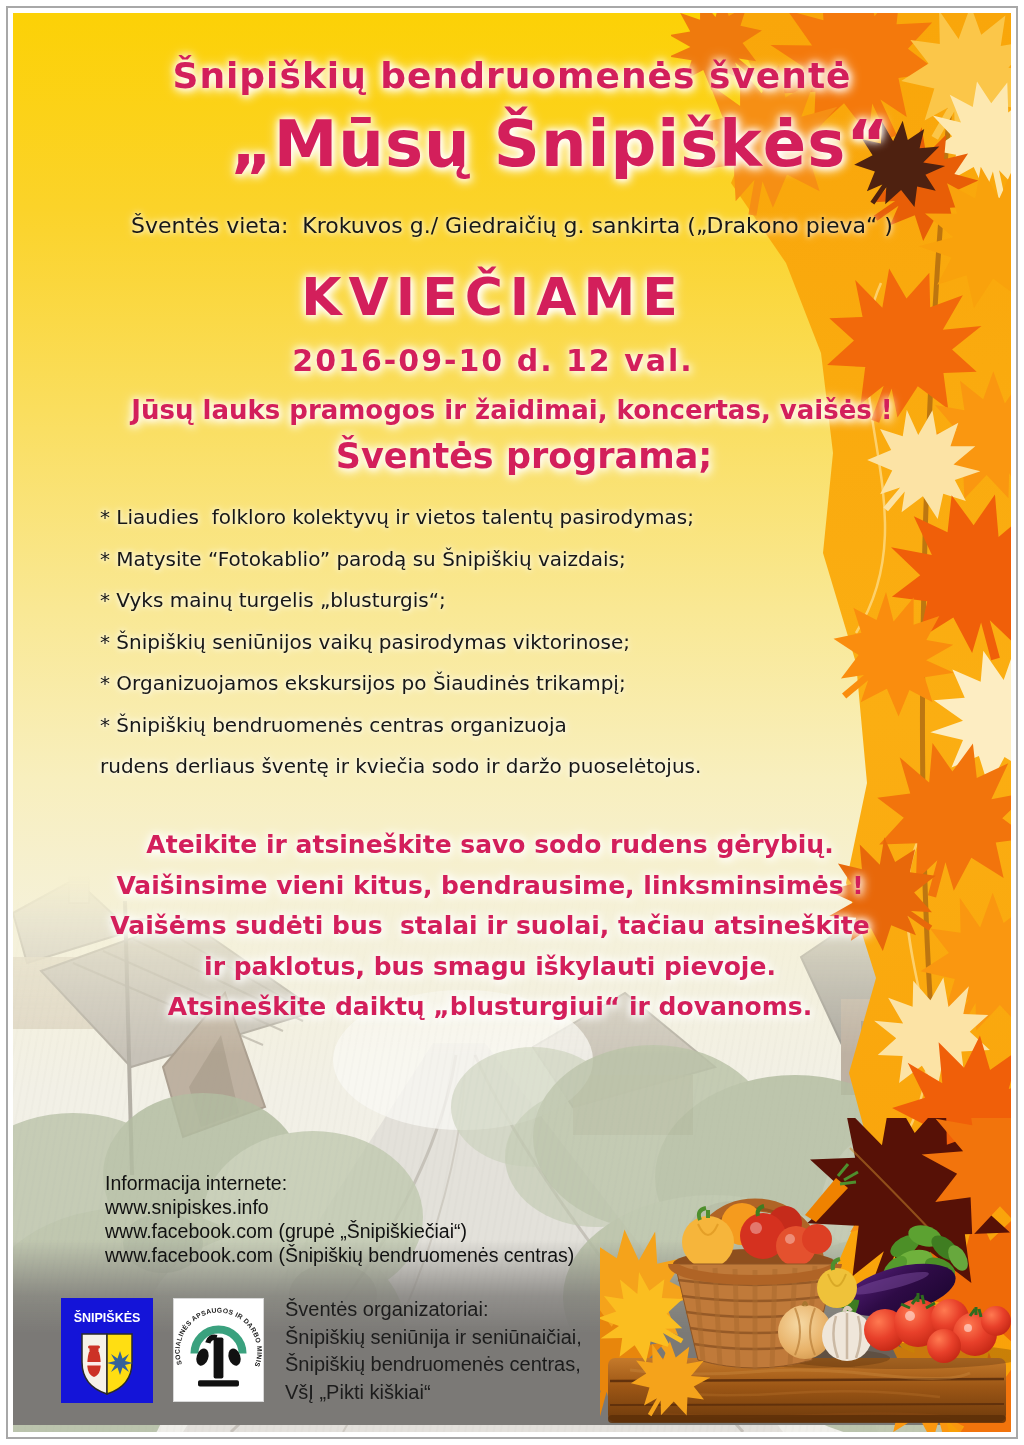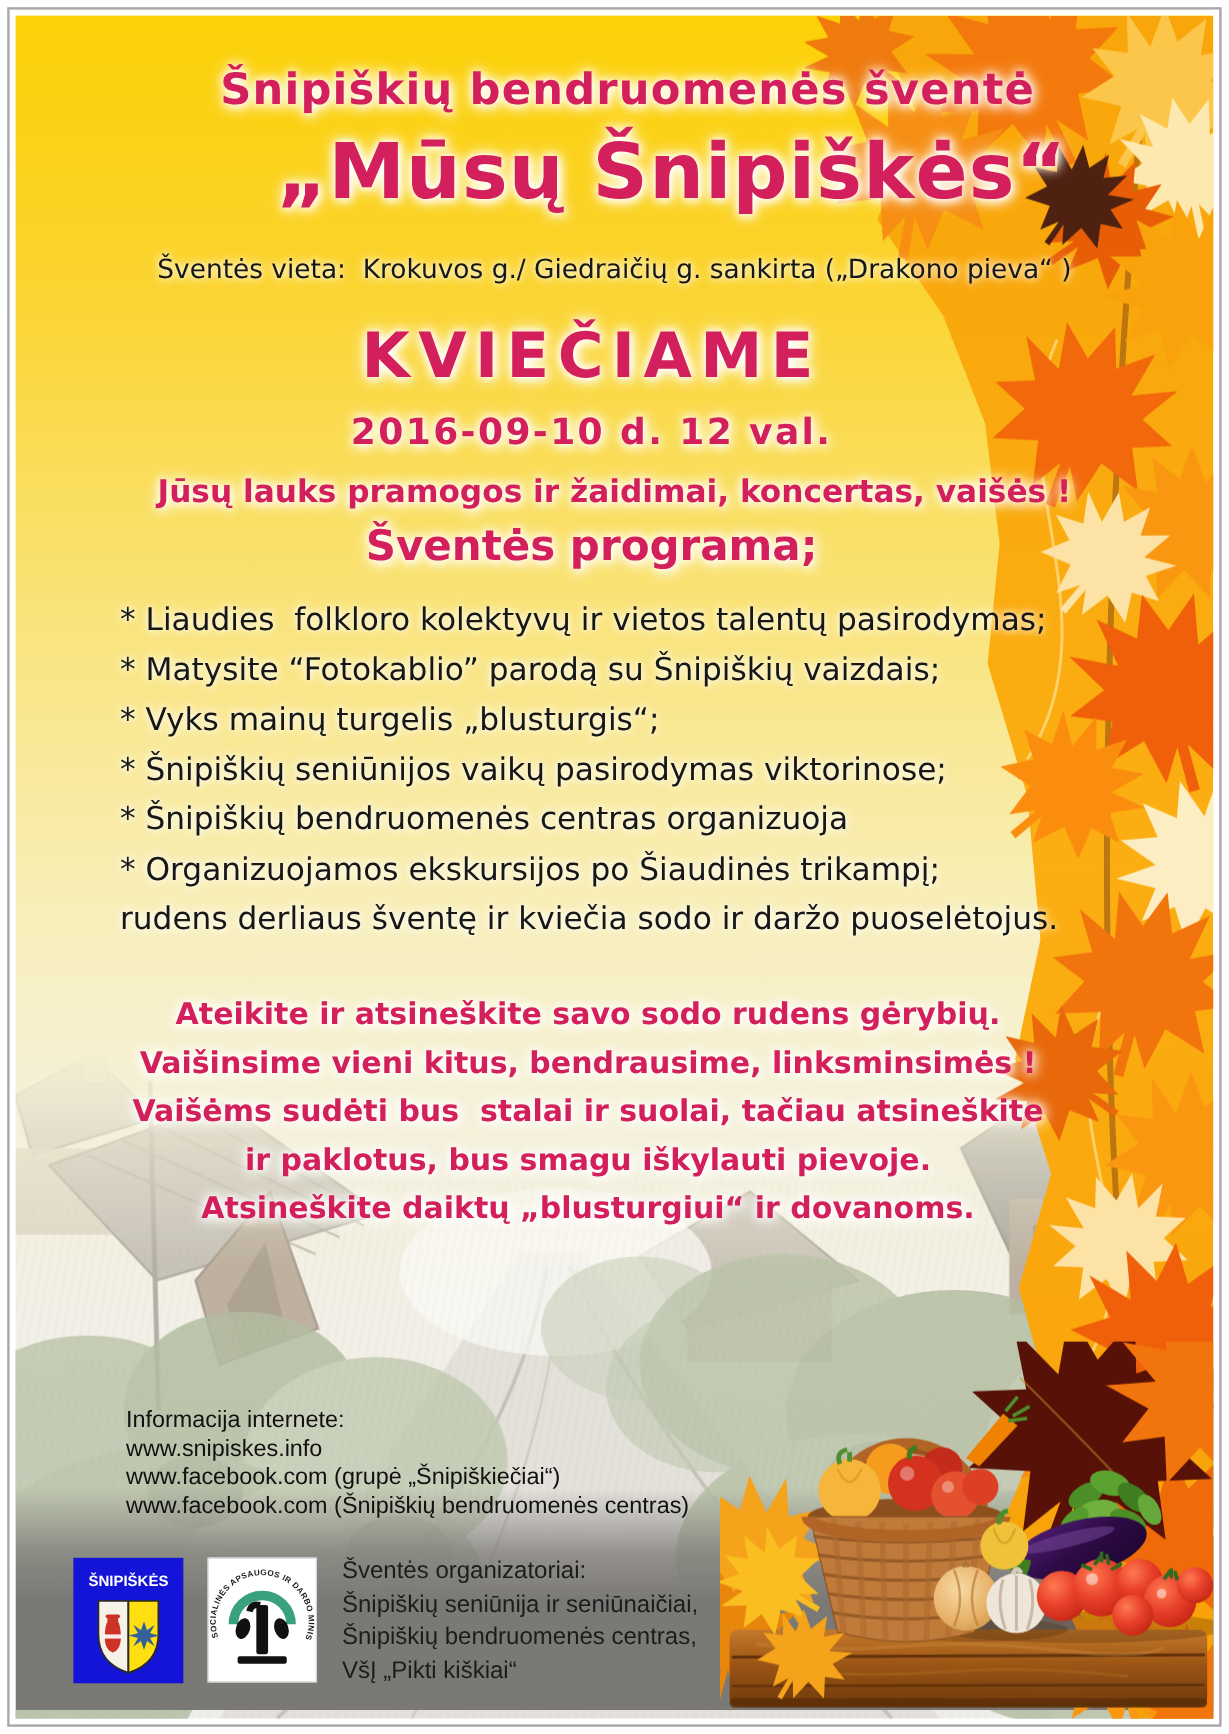--- a/index.html
+++ b/index.html
@@ -15,29 +15,29 @@
       #f8efbe 54%, #f5f1d9 64%, #f2f0e6 76%, #efeee9 100%);
   }
   .layer{position:absolute;}
   
   .pink{color:#d31f5b;font-weight:bold;
     text-shadow:0 0 7px #fff,0 0 14px #fff,2px 2px 10px rgba(255,255,255,.95);}
   .blacktxt{color:#171717;
     text-shadow:0 0 5px rgba(255,255,255,.95),0 0 10px rgba(255,255,255,.85);}
   .ctr{left:0;width:960px;text-align:center;}
   .full{left:0;width:100%;text-align:center;}
-  .subtitle{top:42px;font-size:36px;letter-spacing:1px;padding-left:11px;}
+  .subtitle{top:42px;font-size:36px;letter-spacing:1px;}
   .title{top:94px;font-size:64px;letter-spacing:1px;margin-left:48px;}
   .location{top:200px;font-size:22px;white-space:pre-wrap;}
   .kvieciame{top:254px;font-size:52px;letter-spacing:7px;}
   .datetime{top:330px;font-size:30px;letter-spacing:2px;}
   .tagline{top:382px;font-size:26px;}
-  .program-heading{top:423px;font-size:35px;}
+  .program-heading{top:423px;font-size:35px;padding-left:31px;}
   .program{top:484px;left:87px;width:900px;z-index:6;}
-  .program-line{font-size:26px;line-height:41.5px;white-space:pre-wrap;}
+  .program-line{font-size:20px;line-height:41.5px;white-space:pre-wrap;}
   .appeal{top:812px;left:0;width:954px;text-align:center;z-index:6;}
   .appeal-line{font-size:25px;line-height:40.5px;white-space:pre-wrap;}
   .info{top:1158px;left:52px;z-index:6;font-family:"Liberation Sans",sans-serif;margin-left:40px;}
   .info div{font-size:19.5px;line-height:24px;color:#111;}
   .info .b{font-weight:normal;}
   .org{top:1283px;left:272px;z-index:6;font-family:"Liberation Sans",sans-serif;}
   .org div{font-size:20px;line-height:27.5px;color:#1c1c1c;}
   .grayband{left:0;right:0;top:1227px;height:185px;z-index:2;
     background:linear-gradient(180deg,rgba(123,121,118,0) 0%,rgba(123,121,118,.78) 30%,
       rgb(123,121,118) 50%,rgb(123,121,118) 100%);}
@@ -282,22 +282,22 @@
     <div class="zt full blacktxt location">Šventės vieta:  Krokuvos g./ Giedraičių g. sankirta („Drakono pieva“ )</div>
     <div class="zt ctr pink datetime">2016-09-10 d. 12 val.</div>
     <div class="zt full pink tagline">Jūsų lauks pramogos ir žaidimai, koncertas, vaišės !</div>
     <div class="zt ctr pink program-heading">Šventės programa;</div>
 
     <div class="zt program">
       <div class="program-line blacktxt">* Liaudies  folkloro kolektyvų ir vietos talentų pasirodymas;</div>
       <div class="program-line blacktxt">* Matysite “Fotokablio” parodą su Šnipiškių vaizdais;</div>
       <div class="program-line blacktxt">* Vyks mainų turgelis „blusturgis“;</div>
       <div class="program-line blacktxt">* Šnipiškių seniūnijos vaikų pasirodymas viktorinose;</div>
+      <div class="program-line blacktxt">* Organizuojamos ekskursijos po Šiaudinės trikampį;</div>
       <div class="program-line blacktxt">* Šnipiškių bendruomenės centras organizuoja</div>
-      <div class="program-line blacktxt">* Organizuojamos ekskursijos po Šiaudinės trikampį;</div>
       <div class="program-line blacktxt">rudens derliaus šventę ir kviečia sodo ir daržo puoselėtojus.</div>
     </div>
 
     <div class="zt appeal">
       <div class="appeal-line pink">Ateikite ir atsineškite savo sodo rudens gėrybių.</div>
       <div class="appeal-line pink">Vaišinsime vieni kitus, bendrausime, linksminsimės !</div>
       <div class="appeal-line pink">Vaišėms sudėti bus  stalai ir suolai, tačiau atsineškite</div>
       <div class="appeal-line pink">ir paklotus, bus smagu iškylauti pievoje.</div>
       <div class="appeal-line pink">Atsineškite daiktų „blusturgiui“ ir dovanoms.</div>
     </div>

